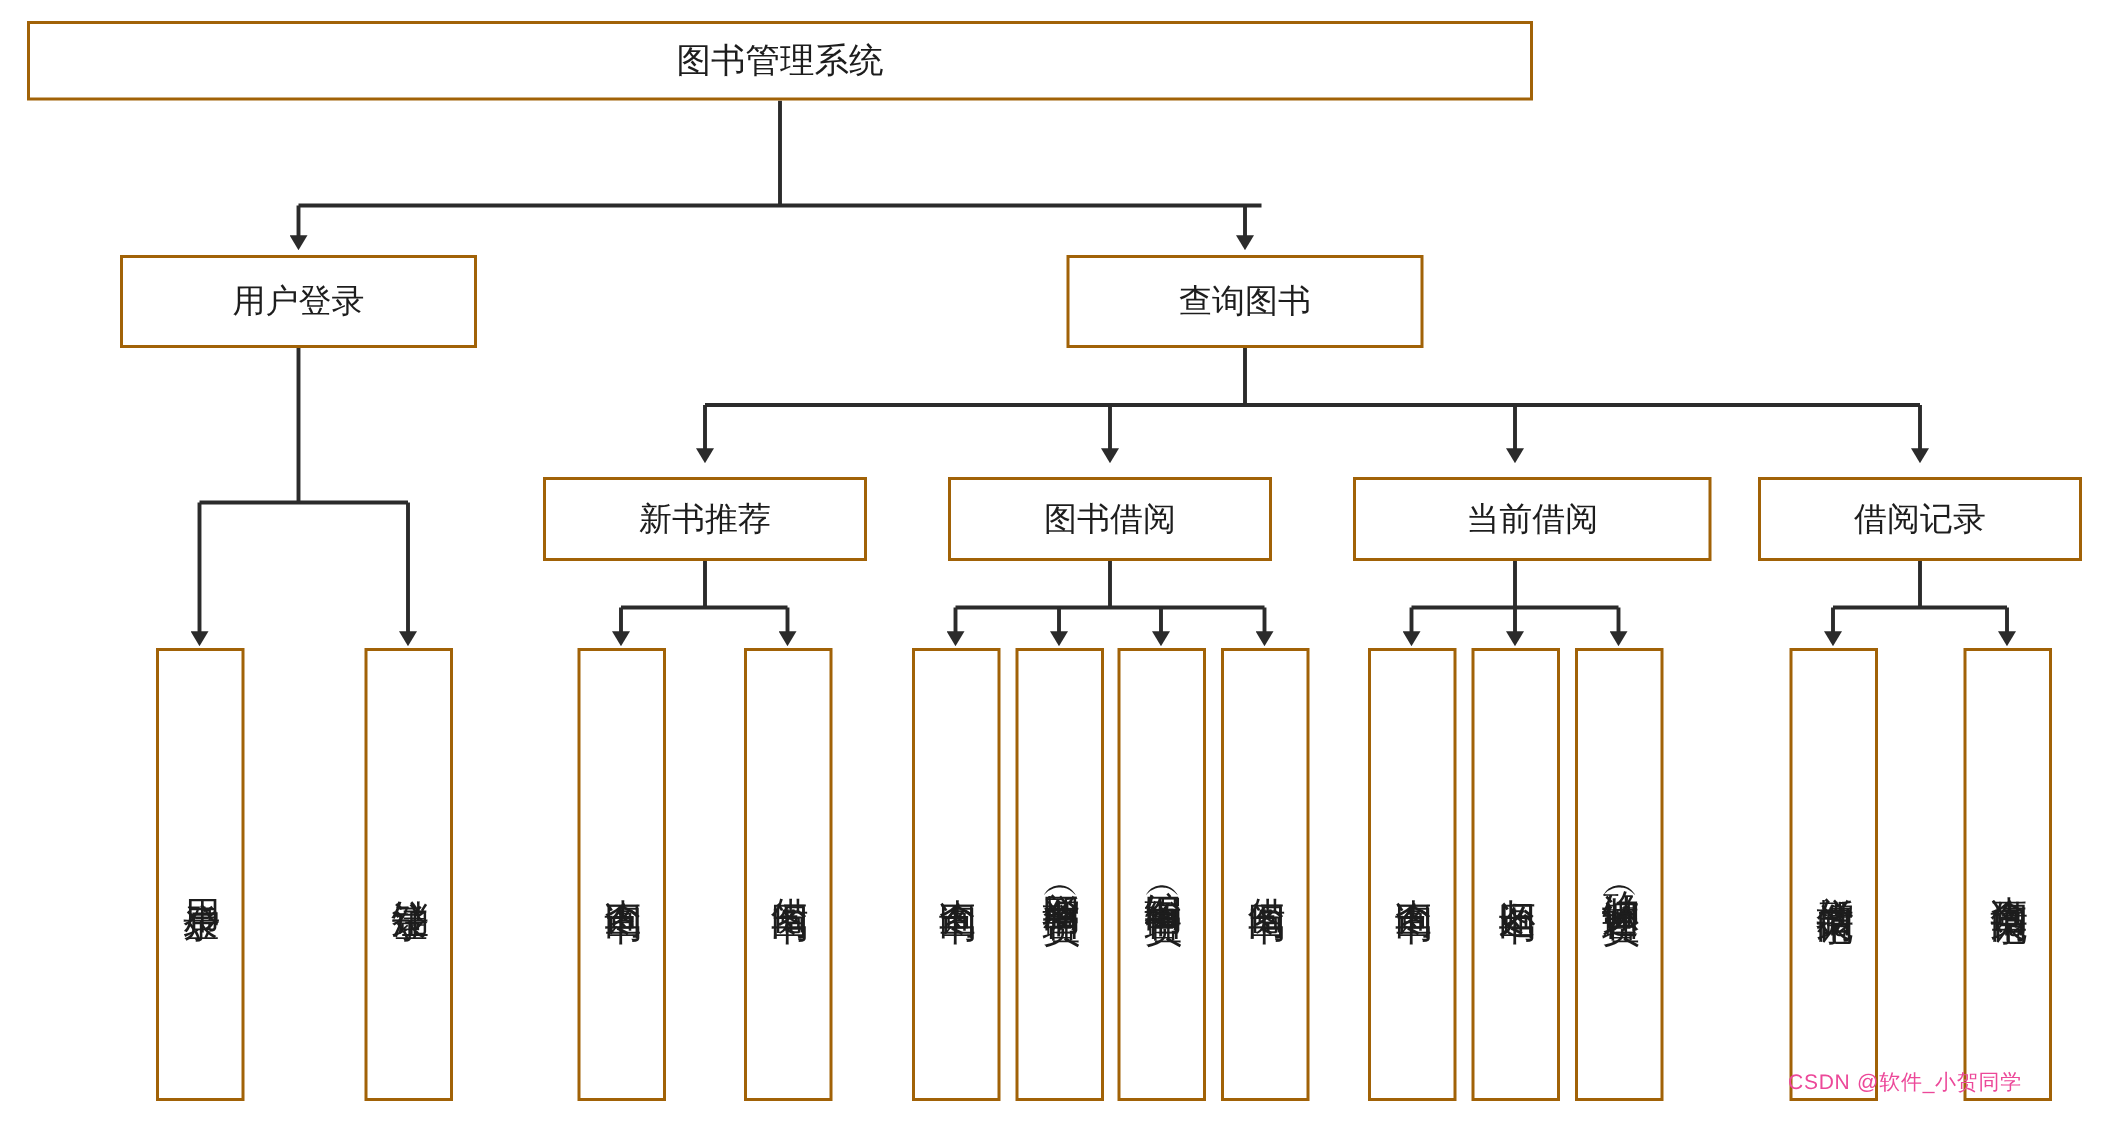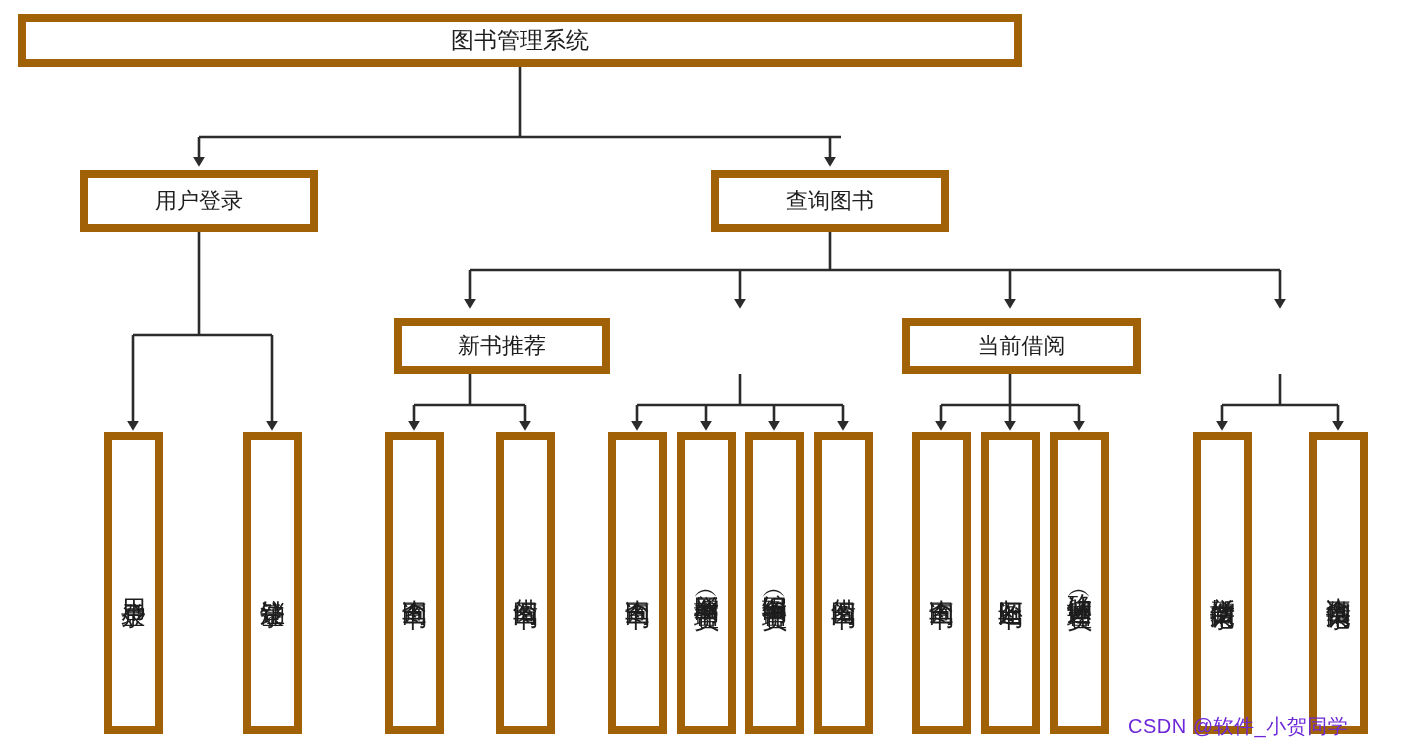--- a/index.html
+++ b/index.html
@@ -9,21 +9,21 @@
     font-family:"Liberation Sans","DejaVu Sans",sans-serif;
     overflow:hidden;
   }
   #stage{position:relative;width:1405px;height:747px;}
   #edges{position:absolute;left:0;top:0;width:1405px;height:747px;}
 
   .node{
     position:absolute;
     box-sizing:border-box;
     background:#ffffff;
-    border:8px solid #a16207;
+    border:2px solid #a16207;
     display:flex;
     align-items:center;
     justify-content:center;
     color:#1d1d1d;
   }
   .node .lbl{
     display:block;
     text-align:center;
     line-height:1.12;
     white-space:nowrap;
@@ -39,23 +39,23 @@
     writing-mode:vertical-rl;
     text-orientation:upright;
     font-size:25px;
     letter-spacing:2px;
     line-height:1;
     white-space:normal;
   }
 
   .wm{
     position:absolute;
-    left:1128px;top:713px;
-    font-size:20px;
-    color:#6d28d9;
+    left:1192px;top:713px;
+    font-size:14px;
+    color:#ec4899;
     white-space:nowrap;
     letter-spacing:0.5px;
   }
 </style>
 </head>
 <body>
 
 <div id="stage">
 
   <svg id="edges" viewBox="0 0 1405 747">
@@ -112,25 +112,31 @@
     <span class="lbl">图书管理系统</span>
   </div>
 
   <div class="node h-node" style="left:80px;top:170px;width:238px;height:62px;">
     <span class="lbl">用户登录</span>
   </div>
   <div class="node h-node" style="left:711px;top:170px;width:238px;height:62px;">
     <span class="lbl">查询图书</span>
   </div>
 
-  <div class="node h-node" style="left:362px;top:318px;width:216px;height:56px;margin-left:32px;">
+  <div class="node h-node" style="left:362px;top:318px;width:216px;height:56px;">
     <span class="lbl">新书推荐</span>
+  </div>
+  <div class="node h-node" style="left:632px;top:318px;width:216px;height:56px;">
+    <span class="lbl">图书借阅</span>
   </div>
   <div class="node h-node" style="left:902px;top:318px;width:239px;height:56px;">
     <span class="lbl">当前借阅</span>
+  </div>
+  <div class="node h-node" style="left:1172px;top:318px;width:216px;height:56px;">
+    <span class="lbl">借阅记录</span>
   </div>
 
   <div class="node leaf" style="left:104px;top:432px;width:59px;height:302px;">
     <span class="lbl">用户登录</span>
   </div>
   <div class="node leaf" style="left:243px;top:432px;width:59px;height:302px;">
     <span class="lbl">注销登录</span>
   </div>
 
   <div class="node leaf" style="left:385px;top:432px;width:59px;height:302px;">

